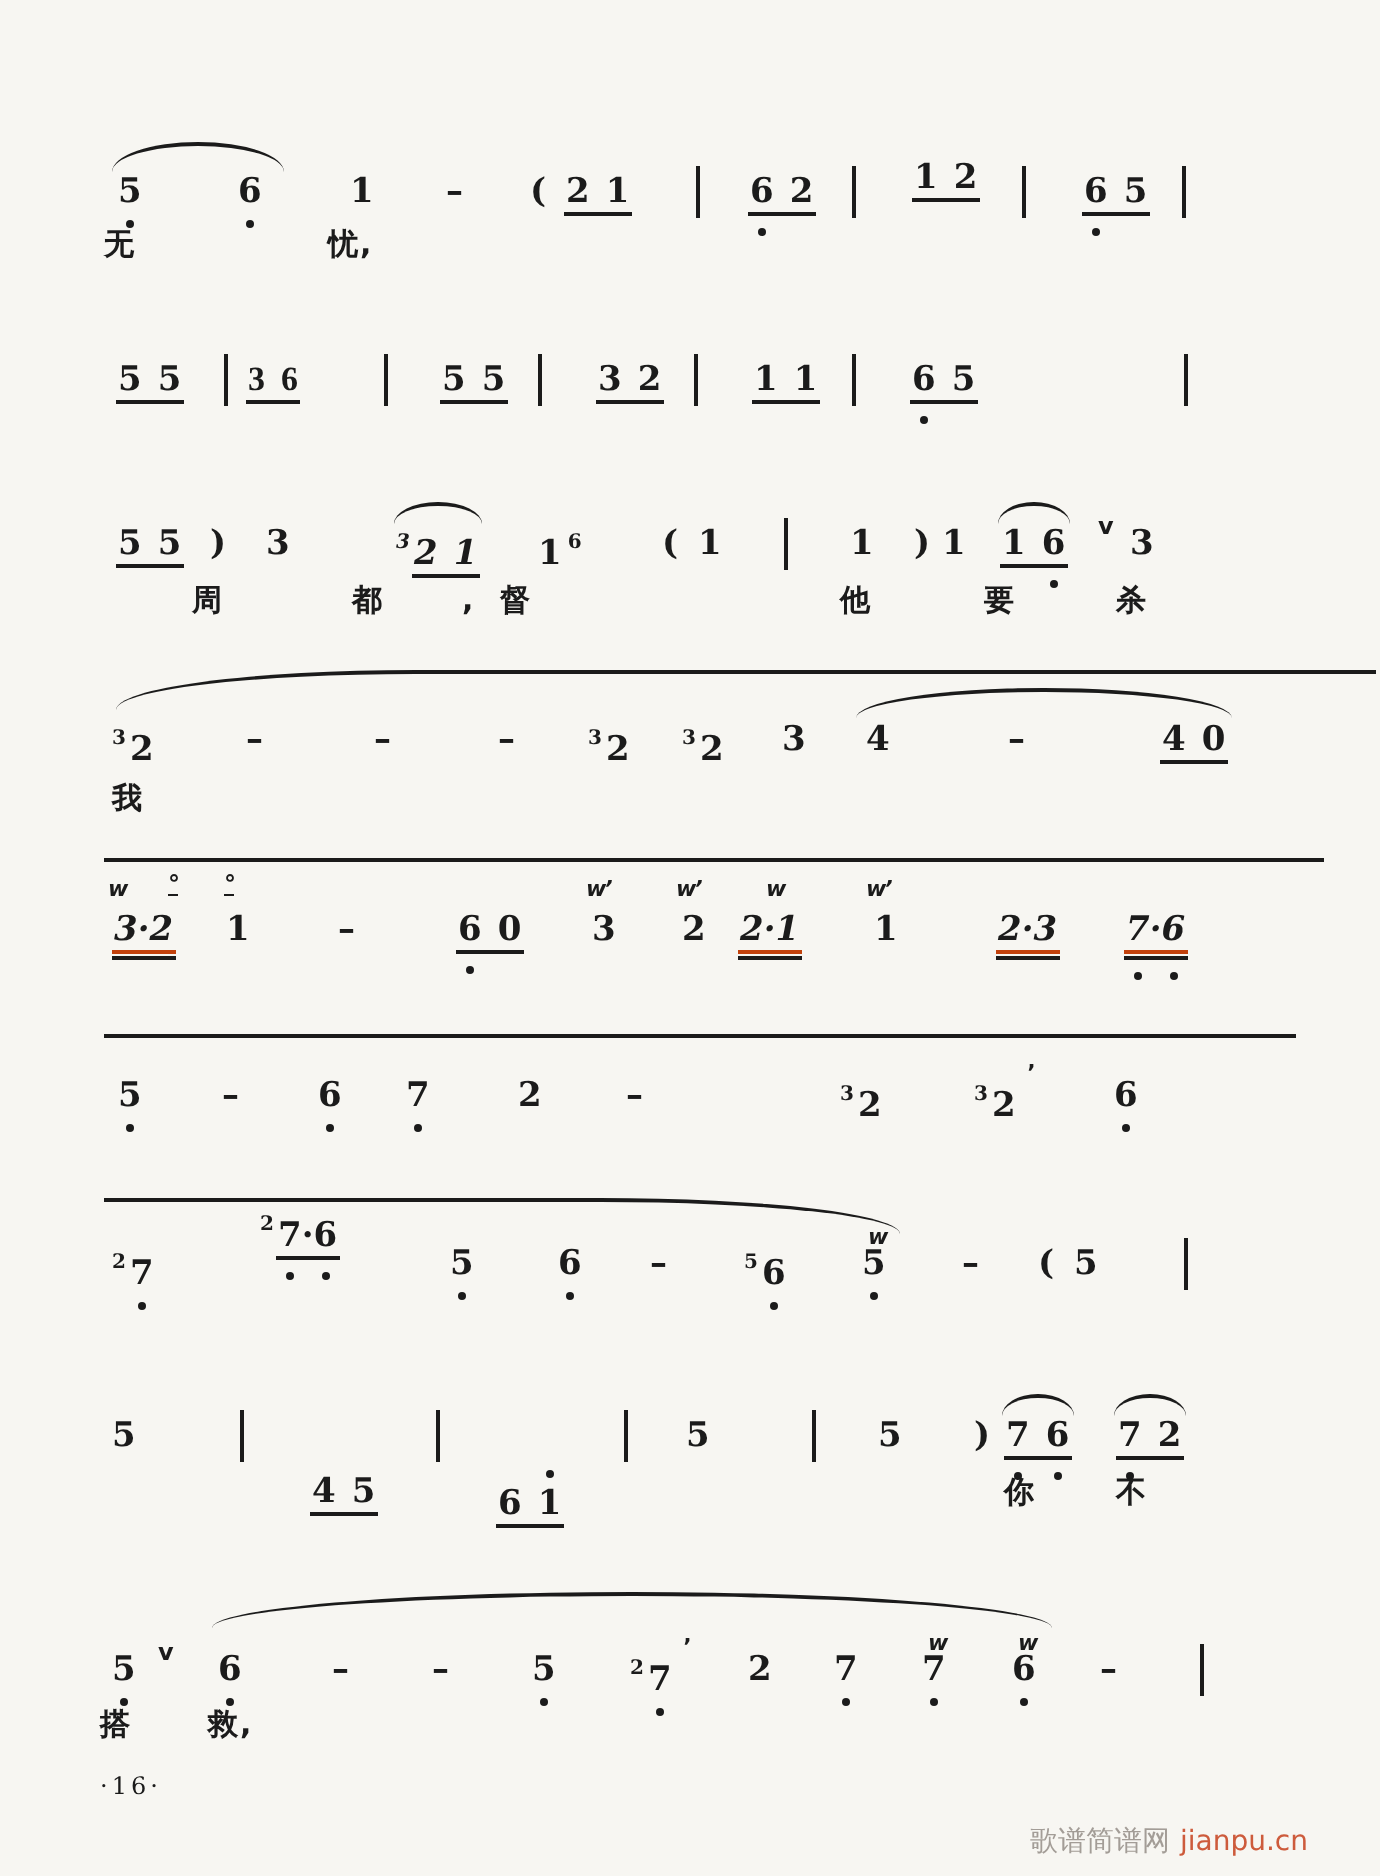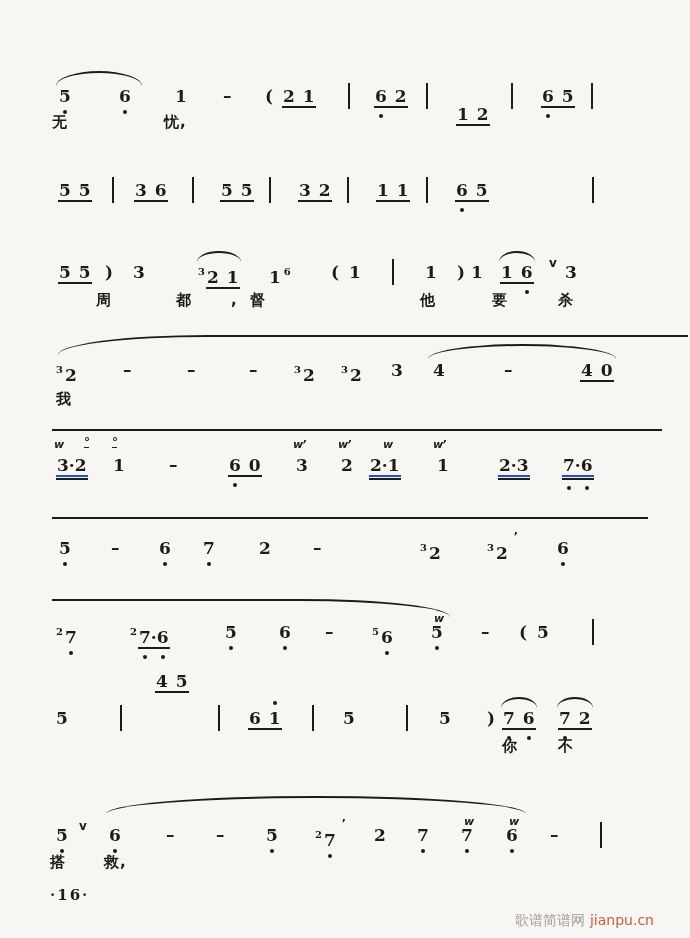--- a/index.html
+++ b/index.html
@@ -4,21 +4,21 @@
 <style>
   html,body{margin:0;padding:0;background:#e8e8e6;}
   #page{position:relative;width:690px;height:938px;background:#f7f6f2;
         font-family:"DejaVu Serif",serif;color:#1b1b1b;overflow:hidden;}
   
   .token{position:absolute;font-weight:700;font-size:17px;line-height:20px;white-space:nowrap;}
   .chars{display:inline-block;padding:0 1px;}
   .ch{display:inline-block;position:relative;min-width:4px;text-align:center;}
   .sp{width:8px;}
   .u1{border-bottom:2px solid #1b1b1b;}
-  .u2{border-bottom:2px solid #1d4ed8;position:relative;}
+  .u2{border-bottom:2px solid #c2410c;position:relative;font-style:italic;}
   .u2::after{content:"";position:absolute;left:0;right:0;bottom:-5px;height:2px;background:#1b1b1b;}
   .db::after{content:"";position:absolute;left:50%;margin-left:-2px;bottom:-8px;width:4px;height:4px;border-radius:50%;background:#1b1b1b;}
   .u1 .db::after{bottom:-12px;}
   .u2 .db::after{bottom:-15px;}
   .da::before{content:"";position:absolute;left:50%;margin-left:-2px;top:-7px;width:4px;height:4px;border-radius:50%;background:#1b1b1b;}
   .grace{font-size:10px;vertical-align:8px;margin-right:1px;}
   .ga{margin-left:2px;}
   .orn{position:absolute;font-size:11px;font-weight:700;font-style:italic;
        font-family:"DejaVu Sans",sans-serif;letter-spacing:-1px;}
   .orn.mordent{top:-13px;left:4px;}
@@ -30,62 +30,62 @@
   .dashnote{letter-spacing:0;}
   .slur{position:absolute;border-top:2px solid #1b1b1b;border-radius:50% 50% 0 0/100% 100% 0 0;}
   .tie{position:absolute;border-top:2px solid #1b1b1b;}
   .tie.rise{border-top-left-radius:150px 20px;}
   .tie.fall{border-top-right-radius:150px 18px;}
   .mark{position:absolute;font-size:11px;font-weight:700;font-style:italic;
         font-family:"DejaVu Sans",sans-serif;letter-spacing:-1px;}
   .mark.circle{font-style:normal;border-bottom:1.5px solid #1b1b1b;line-height:9px;font-size:12px;}
   .lyric{position:absolute;font-size:15px;font-weight:600;letter-spacing:1px;
          font-family:"DejaVu Sans",sans-serif;}
-  #pageno{position:absolute;left:50px;top:886px;font-size:15px;font-weight:700;letter-spacing:2px;}
+  #pageno{position:absolute;left:50px;top:886px;font-size:12px;font-weight:400;letter-spacing:2px;}
   #wm{position:absolute;right:36px;top:912px;font-size:14px;font-family:"DejaVu Sans",sans-serif;}
   #wm .site{color:#a39d97;}
   #wm .url{color:#cd5b3c;margin-left:5px;}
 </style>
 </head>
 <body>
 
 <div id="page">
   <div id="score">
       <div class="slur" style="left: 56px; top: 71px; width: 86px; height: 13px;"></div>
       <span class="token" style="left: 58px; top: 86px;"><span class="chars"><span class="ch db">5</span></span></span>
       <span class="token" style="left: 118px; top: 86px;"><span class="chars"><span class="ch db">6</span></span></span>
       <span class="token" style="left: 174px; top: 86px;"><span class="chars"><span class="ch">1</span></span></span>
       <span class="token dashnote" style="left: 222px; top: 86px;"><span class="chars"><span class="ch">–</span></span></span>
       <span class="token" style="left: 264px; top: 86px;"><span class="chars"><span class="ch">(</span></span></span>
       <span class="token" style="left: 282px; top: 86px;"><span class="chars u1"><span class="ch">2</span><span class="ch sp"></span><span class="ch">1</span></span></span>
       <div class="bar" style="left: 348px; top: 83px;"></div>
       <span class="token" style="left: 374px; top: 86px;"><span class="chars u1"><span class="ch db">6</span><span class="ch sp"></span><span class="ch">2</span></span></span>
       <div class="bar" style="left: 426px; top: 83px;"></div>
-      <span class="token" style="left: 456px; top: 104px;"><span class="chars u1"><span class="ch">1</span><span class="ch sp"></span><span class="ch">2</span></span></span>
+      <span class="token" style="left: 456px; top: 79px;"><span class="chars u1"><span class="ch">1</span><span class="ch sp"></span><span class="ch">2</span></span></span>
       <div class="bar" style="left: 511px; top: 83px;"></div>
       <span class="token" style="left: 541px; top: 86px;"><span class="chars u1"><span class="ch db">6</span><span class="ch sp"></span><span class="ch">5</span></span></span>
       <div class="bar" style="left: 591px; top: 83px;"></div>
       <span class="lyric" style="left: 52px; top: 113px;">无</span>
       <span class="lyric" style="left: 164px; top: 113px;">忧,</span>
       <span class="token" style="left: 58px; top: 180px;"><span class="chars u1"><span class="ch">5</span><span class="ch sp"></span><span class="ch">5</span></span></span>
       <div class="bar" style="left: 112px; top: 177px;"></div>
-      <span class="token" style="left: 134px; top: 180px;"><span class="chars u1"><span class="ch">3</span><span class="ch sp"></span><span class="ch">6</span></span></span>
+      <span class="token" style="left: 123px; top: 180px; font-family: Liberation Serif, serif;"><span class="chars u1"><span class="ch">3</span><span class="ch sp"></span><span class="ch">6</span></span></span>
       <div class="bar" style="left: 192px; top: 177px;"></div>
       <span class="token" style="left: 220px; top: 180px;"><span class="chars u1"><span class="ch">5</span><span class="ch sp"></span><span class="ch">5</span></span></span>
       <div class="bar" style="left: 269px; top: 177px;"></div>
       <span class="token" style="left: 298px; top: 180px;"><span class="chars u1"><span class="ch">3</span><span class="ch sp"></span><span class="ch">2</span></span></span>
       <div class="bar" style="left: 347px; top: 177px;"></div>
       <span class="token" style="left: 376px; top: 180px;"><span class="chars u1"><span class="ch">1</span><span class="ch sp"></span><span class="ch">1</span></span></span>
       <div class="bar" style="left: 426px; top: 177px;"></div>
       <span class="token" style="left: 455px; top: 180px;"><span class="chars u1"><span class="ch db">6</span><span class="ch sp"></span><span class="ch">5</span></span></span>
       <div class="bar" style="left: 592px; top: 177px;"></div>
       <span class="token" style="left: 58px; top: 262px;"><span class="chars u1"><span class="ch">5</span><span class="ch sp"></span><span class="ch">5</span></span></span>
       <span class="token" style="left: 104px; top: 262px;"><span class="chars"><span class="ch">)</span></span></span>
       <span class="token" style="left: 132px; top: 262px;"><span class="chars"><span class="ch">3</span></span></span>
-      <span class="token" style="left: 198px; top: 262px;"><span class="grace">3</span><span class="chars u1"><span class="ch">2</span><span class="ch sp"></span><span class="ch">1</span></span><div class="tok-slur"></div></span>
+      <span class="token" style="left: 198px; top: 262px; font-style: italic;"><span class="grace">3</span><span class="chars u1"><span class="ch">2</span><span class="ch sp"></span><span class="ch">1</span></span><div class="tok-slur"></div></span>
       <span class="token" style="left: 268px; top: 262px;"><span class="chars"><span class="ch">1</span></span><span class="grace ga">6</span></span>
       <span class="token" style="left: 330px; top: 262px;"><span class="chars"><span class="ch">(</span></span></span>
       <span class="token" style="left: 348px; top: 262px;"><span class="chars"><span class="ch">1</span></span></span>
       <div class="bar" style="left: 392px; top: 259px;"></div>
       <span class="token" style="left: 424px; top: 262px;"><span class="chars"><span class="ch">1</span></span></span>
       <span class="token" style="left: 456px; top: 262px;"><span class="chars"><span class="ch">)</span></span></span>
       <span class="token" style="left: 470px; top: 262px;"><span class="chars"><span class="ch">1</span></span></span>
       <span class="token" style="left: 500px; top: 262px;"><span class="chars u1"><span class="ch">1</span><span class="ch sp"></span><span class="ch db">6</span></span><div class="tok-slur"></div></span>
       <span class="token breath" style="left: 548px; top: 262px;"><span class="chars"><span class="ch">v</span></span></span>
       <span class="token" style="left: 564px; top: 262px;"><span class="chars"><span class="ch">3</span></span></span>
@@ -132,35 +132,35 @@
       <span class="token dashnote" style="left: 110px; top: 538px;"><span class="chars"><span class="ch">–</span></span></span>
       <span class="token" style="left: 158px; top: 538px;"><span class="chars"><span class="ch db">6</span></span></span>
       <span class="token" style="left: 202px; top: 538px;"><span class="chars"><span class="ch db">7</span></span></span>
       <span class="token" style="left: 258px; top: 538px;"><span class="chars"><span class="ch">2</span></span></span>
       <span class="token dashnote" style="left: 312px; top: 538px;"><span class="chars"><span class="ch">–</span></span></span>
       <span class="token" style="left: 420px; top: 538px;"><span class="grace">3</span><span class="chars"><span class="ch">2</span></span></span>
       <span class="token" style="left: 487px; top: 538px;"><span class="grace">3</span><span class="chars"><span class="ch">2</span></span><span class="orn ap">’</span></span>
       <span class="token" style="left: 556px; top: 538px;"><span class="chars"><span class="ch db">6</span></span></span>
       <div class="tie fall" style="left: 52px; top: 599px; width: 398px; height: 16px;"></div>
       <span class="token" style="left: 56px; top: 622px;"><span class="grace">2</span><span class="chars"><span class="ch db">7</span></span></span>
-      <span class="token" style="left: 130px; top: 622px;"><span class="grace">2</span><span class="chars u1"><span class="ch db">7</span><span class="ch">·</span><span class="ch db">6</span></span></span>
+      <span class="token" style="left: 130px; top: 603px;"><span class="grace">2</span><span class="chars u1"><span class="ch db">7</span><span class="ch">·</span><span class="ch db">6</span></span></span>
       <span class="token" style="left: 224px; top: 622px;"><span class="chars"><span class="ch db">5</span></span></span>
       <span class="token" style="left: 278px; top: 622px;"><span class="chars"><span class="ch db">6</span></span></span>
       <span class="token dashnote" style="left: 324px; top: 622px;"><span class="chars"><span class="ch">–</span></span></span>
       <span class="token" style="left: 372px; top: 622px;"><span class="grace">5</span><span class="chars"><span class="ch db">6</span></span></span>
       <span class="token" style="left: 430px; top: 622px;"><span class="chars"><span class="ch db">5</span></span><span class="orn mordent">w</span></span>
       <span class="token dashnote" style="left: 480px; top: 622px;"><span class="chars"><span class="ch">–</span></span></span>
       <span class="token" style="left: 518px; top: 622px;"><span class="chars"><span class="ch">(</span></span></span>
       <span class="token" style="left: 536px; top: 622px;"><span class="chars"><span class="ch">5</span></span></span>
       <div class="bar" style="left: 592px; top: 619px;"></div>
       <span class="token" style="left: 55px; top: 708px;"><span class="chars"><span class="ch">5</span></span></span>
       <div class="bar" style="left: 120px; top: 705px;"></div>
-      <span class="token" style="left: 155px; top: 671px;"><span class="chars u1"><span class="ch">4</span><span class="ch sp"></span><span class="ch">5</span></span></span>
+      <span class="token" style="left: 155px; top: 736px;"><span class="chars u1"><span class="ch">4</span><span class="ch sp"></span><span class="ch">5</span></span></span>
       <div class="bar" style="left: 218px; top: 705px;"></div>
-      <span class="token" style="left: 248px; top: 708px; text-decoration: underline;"><span class="chars u1"><span class="ch">6</span><span class="ch sp"></span><span class="ch da">1</span></span></span>
+      <span class="token" style="left: 248px; top: 742px; text-decoration: underline;"><span class="chars u1"><span class="ch">6</span><span class="ch sp"></span><span class="ch da">1</span></span></span>
       <div class="bar" style="left: 312px; top: 705px;"></div>
       <span class="token" style="left: 342px; top: 708px;"><span class="chars"><span class="ch">5</span></span></span>
       <div class="bar" style="left: 406px; top: 705px;"></div>
       <span class="token" style="left: 438px; top: 708px;"><span class="chars"><span class="ch">5</span></span></span>
       <span class="token" style="left: 486px; top: 708px;"><span class="chars"><span class="ch">)</span></span></span>
       <span class="token" style="left: 502px; top: 708px;"><span class="chars u1"><span class="ch db">7</span><span class="ch sp"></span><span class="ch db">6</span></span><div class="tok-slur"></div></span>
       <span class="token" style="left: 558px; top: 708px;"><span class="chars u1"><span class="ch db">7</span><span class="ch sp"></span><span class="ch">2</span></span><div class="tok-slur"></div></span>
       <span class="lyric" style="left: 502px; top: 737px;">你</span>
       <span class="lyric" style="left: 558px; top: 737px;">不</span>
       <div class="slur" style="left: 106px; top: 796px; width: 420px; height: 16px;"></div>

